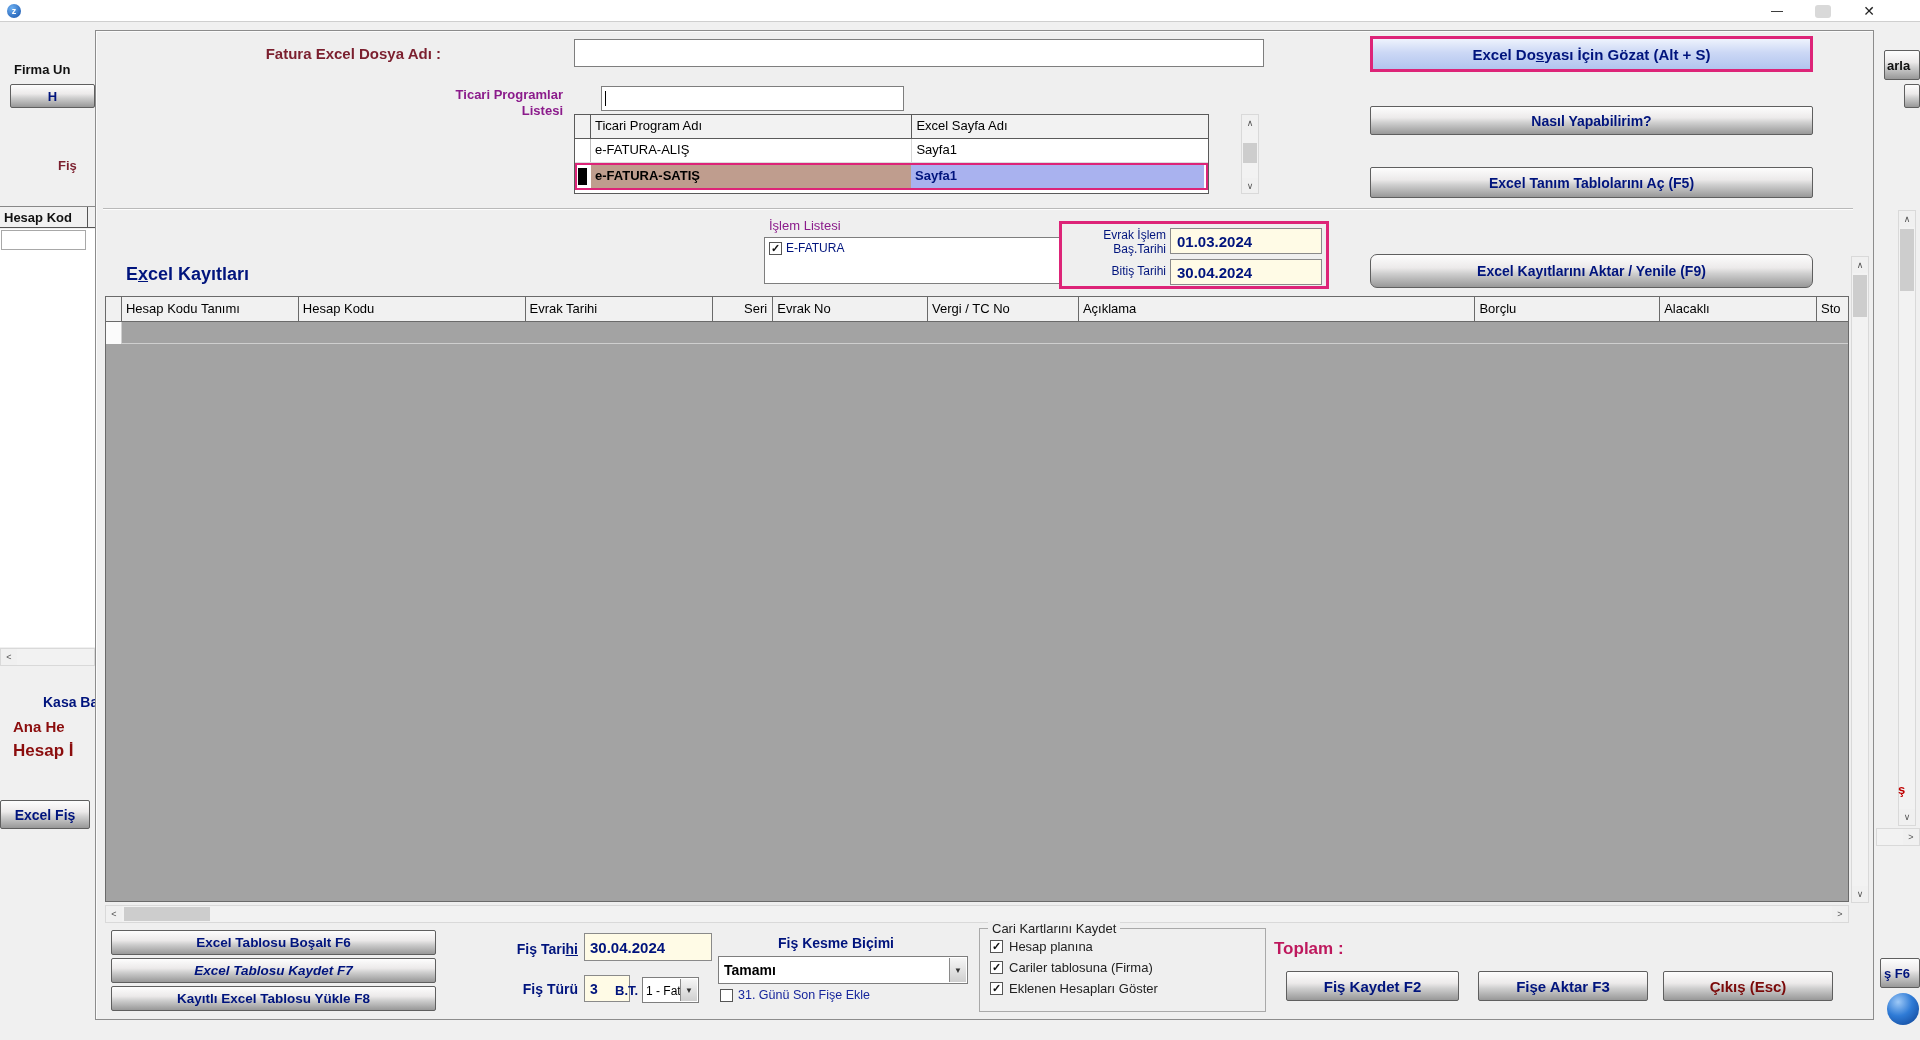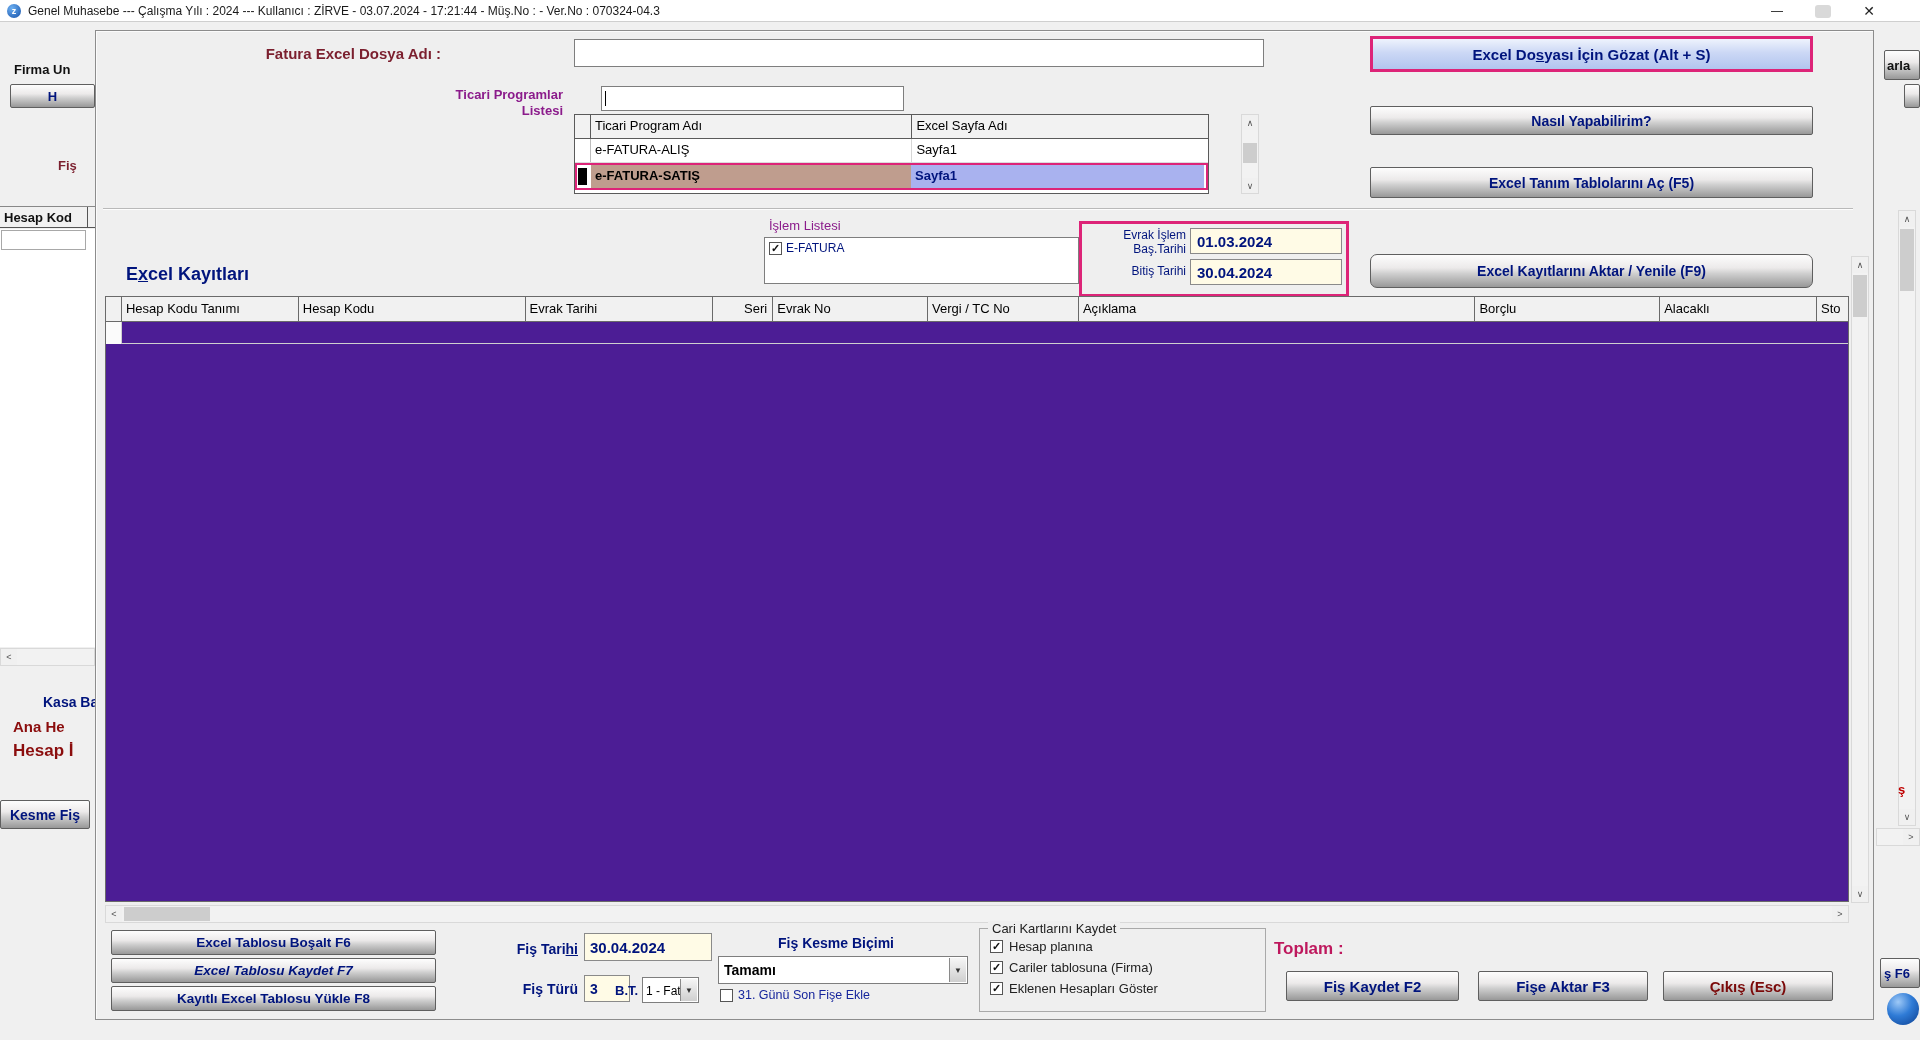--- a/index.html
+++ b/index.html
@@ -52,21 +52,20 @@
   .dd-btn { position:absolute; right:1px; top:1px; bottom:1px; width:17px;
     background:linear-gradient(to bottom,#f6f6f6,#cfcfcf); border-left:1px solid #8a8a8a;
     display:flex; align-items:center; justify-content:center; font-size:8px; color:#333; }
   .blue-ball { border-radius:50%; background:radial-gradient(circle at 35% 28%, #9ec9f7, #2f7bd6 45%, #0b3e8f); }
 </style>
 </head>
 <body>
 
 <div id="titlebar" class="abs">
   <div class="abs app-icon">z</div>
-  <div class="abs title-text">Genel Muhasebe --- Çalışma Yılı : 2024 --- Kullanıcı : ZİRVE - 03.07.2024 - 17:21:44 - Müş.No : - Ver.No : 070324-04.3</div>
   <div class="abs winbtn" style="left:1760px;">
       <span>—</span>
     </div>
   <div class="abs winbtn" style="left:1806px;">
       <span class="max-blob"></span>
     </div>
   <div class="abs winbtn" style="left:1852px;">
       <span style="font-size:14px;">✕</span>
     </div>
 </div>
@@ -82,21 +81,21 @@
 <div class="abs" style="left:0; top:229px; width:95px; height:418px; background:#fff;">
   <span class="abs" style="left:1px; top:1px; width:85px; height:20px; border:1px solid #a8a8a8;"></span>
 </div>
 <div class="abs sb" style="left:0; top:648px; width:95px; height:18px;">
   <span class="sb-btn" style="left:0; top:0; width:16px; height:16px;">&lt;</span>
 </div>
 
 <div class="abs lbl-navy" style="left:13px; top:694px; font-size:14px;padding-left:30px;">Kasa Bal</div>
 <div class="abs" style="left:13px; top:718px; font-size:15px; font-weight:bold; color:#8b0d0d;">Ana He</div>
 <div class="abs" style="left:13px; top:741px; font-size:17px; font-weight:bold; color:#8b0d0d;">Hesap İ</div>
-<div class="abs btn3d" style="left:0; top:800px; width:90px; height:29px; font-size:14px;">Kesme Fiş</div>
+<div class="abs btn3d" style="left:0; top:800px; width:90px; height:29px; font-size:14px;">Excel Fiş</div>
 
 <div class="abs btn3d" style="left:1884px; top:50px; width:36px; height:30px; font-size:13px; color:#111; justify-content:flex-start; padding-left:2px;">arla</div>
 <div class="abs btn3d" style="left:1904px; top:84px; width:16px; height:24px;"></div>
 
 <div class="abs sb" style="left:1898px; top:210px; width:18px; height:616px;">
   <span class="sb-btn" style="left:0; top:0; width:16px; height:16px;">∧</span>
   <span class="sb-thumb" style="left:1px; top:18px; width:14px; height:62px;"></span>
   <span class="sb-btn" style="left:0; bottom:0; width:16px; height:16px;">∨</span>
 </div>
 <div class="abs sb" style="left:1876px; top:828px; width:44px; height:18px;">
@@ -156,35 +155,35 @@
   <div class="abs divider" style="left:7px; top:177px; width:1750px; height:2px;"></div>
 
   <div class="abs lbl-purple" style="left:673px; top:187px; font-size:13px; font-weight:normal;">İşlem Listesi</div>
   <div class="abs sunken" style="left:668px; top:206px; width:315px; height:47px;">
     <div class="abs" style="left:4px; top:3px; display:flex; align-items:center; gap:4px;">
       <span class="cb">✓</span>
       <span style="font-size:12px; color:#00147d;">E-FATURA</span>
     </div>
   </div>
 
-  <div class="abs" style="left:983px; top:190px; width:270px; height:76px; border:3px solid #dd2478; background:#efefef;">
+  <div class="abs" style="left:963px; top:190px; width:270px; height:68px; border:3px solid #dd2478; background:#efefef;">
     <div class="abs" style="left:2px; top:4px; width:102px; text-align:right; font-size:12px; color:#00147d; line-height:14px;">
       <div>Evrak İşlem</div>
       <div>Baş.Tarihi</div>
     </div>
     <div class="abs cream" style="left:108px; top:4px; width:152px; height:26px; font-size:15px; padding-left:6px;">01.03.2024</div>
     <div class="abs" style="left:2px; top:40px; width:102px; text-align:right; font-size:12px; color:#00147d;">Bitiş Tarihi</div>
     <div class="abs cream" style="left:108px; top:35px; width:152px; height:26px; font-size:15px; padding-left:6px;">30.04.2024</div>
   </div>
 
   <div class="abs lbl-navy" style="left:30px; top:233px; font-size:18px;">
     <span>E</span><span class="accel">x</span><span>cel Kayıtları</span>
   </div>
 
-  <div class="abs" style="left:9px; top:265px; width:1744px; height:606px; background:#4c1d95; border:1px solid #6a6a6a;">
+  <div class="abs" style="left:9px; top:265px; width:1744px; height:606px; background:#a3a3a3; border:1px solid #6a6a6a;">
     <div style="display:flex; height:25px; background:#f1f1f1; border-bottom:1px solid #6a6a6a;">
       <div class="gh" style="width:16px; padding:0;"></div>
       <div class="gh" style="width:177px;">Hesap Kodu Tanımı</div>
       <div class="gh" style="width:227px;">Hesap Kodu</div>
       <div class="gh" style="width:188px;">Evrak Tarihi</div>
       <div class="gh" style="width:60px; text-align:right; padding-right:5px;">Seri</div>
       <div class="gh" style="width:155px;">Evrak No</div>
       <div class="gh" style="width:151px;">Vergi / TC No</div>
       <div class="gh" style="width:397px;">Açıklama</div>
       <div class="gh" style="width:185px;">Borçlu</div>

